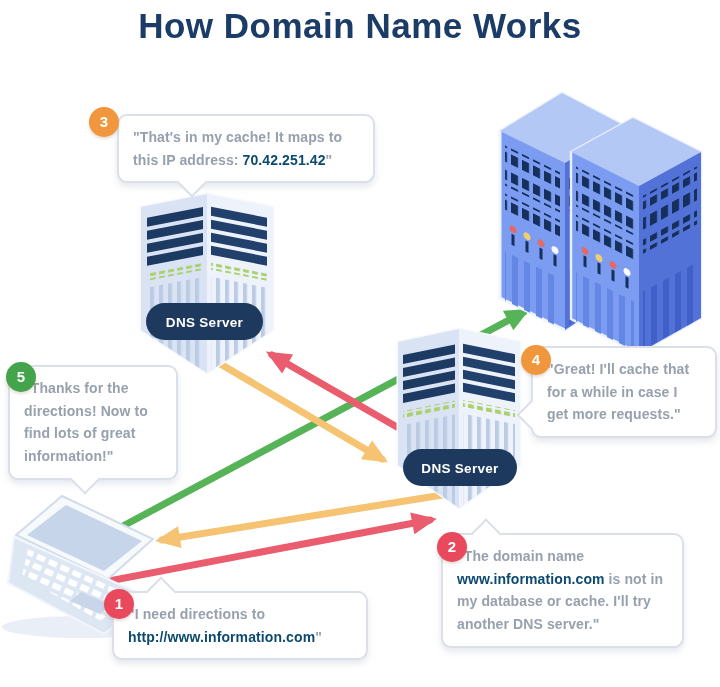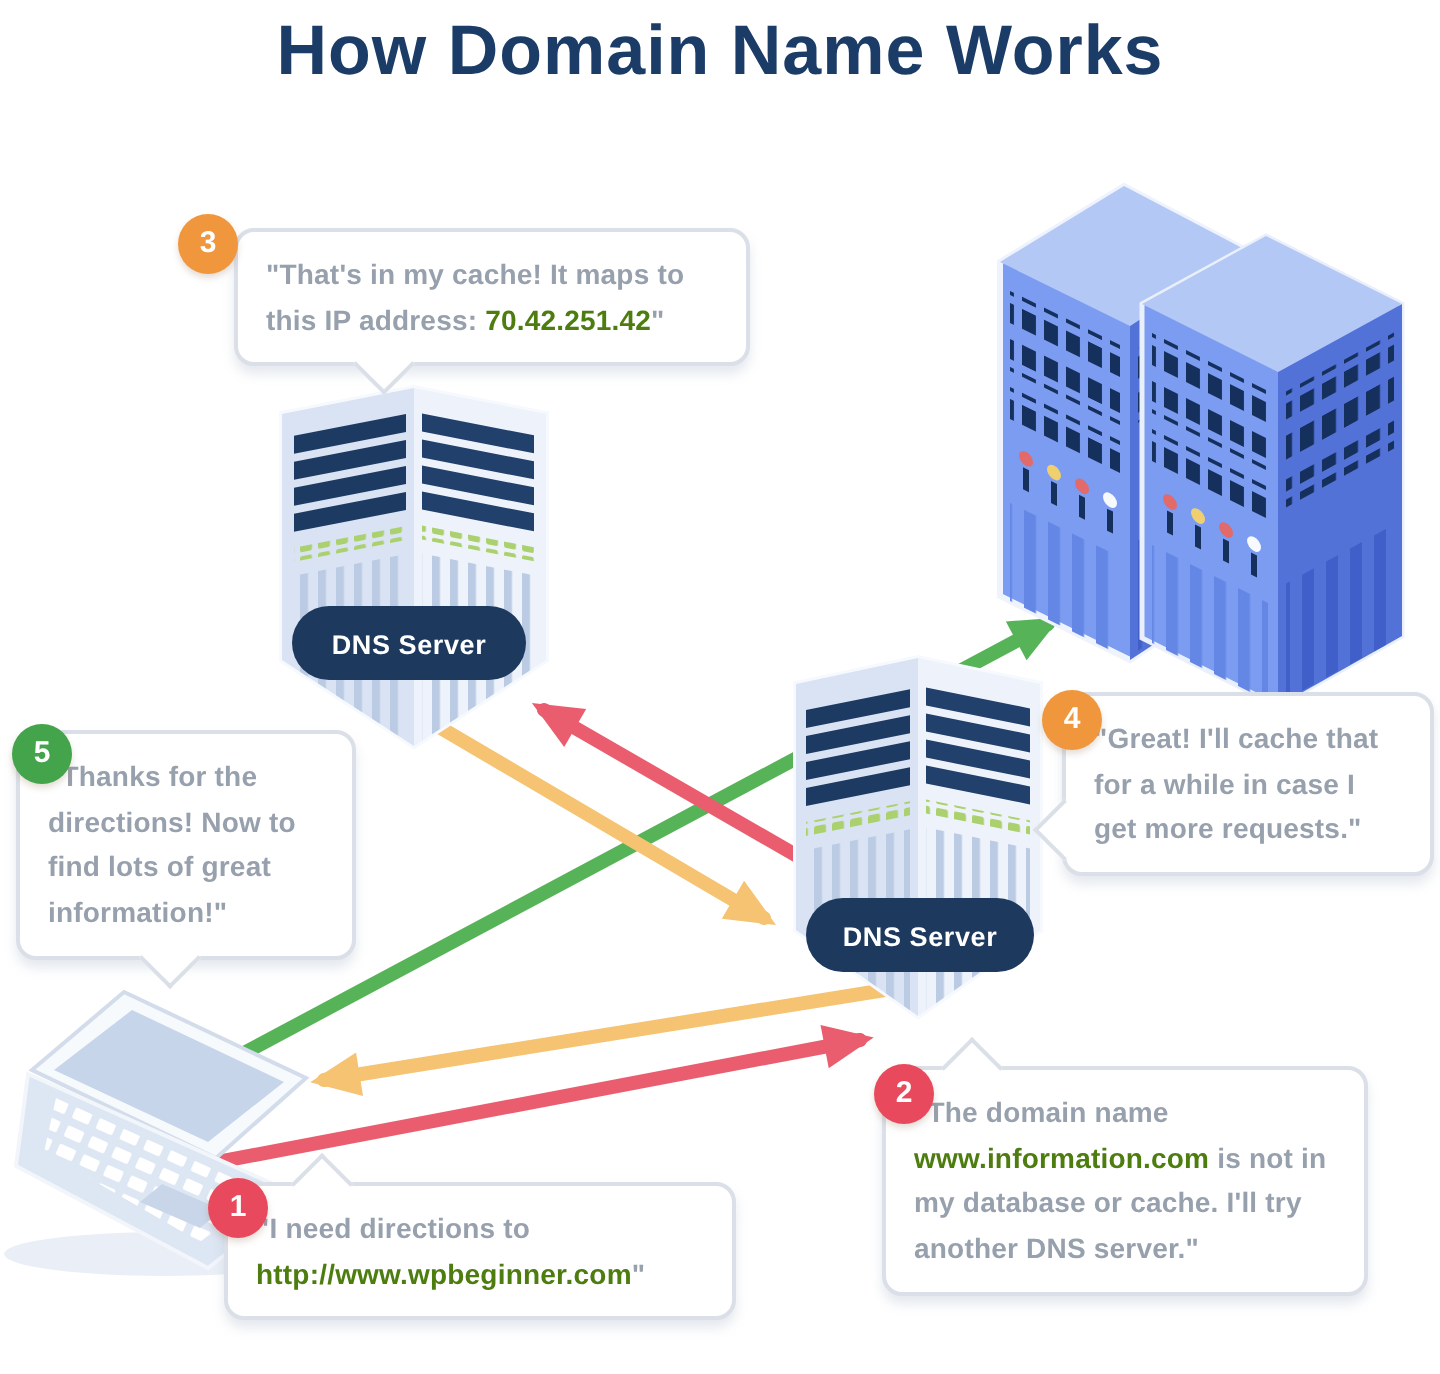--- a/index.html
+++ b/index.html
@@ -4,21 +4,21 @@
 <style>
   html,body{margin:0;padding:0;background:#ffffff;}
   .stage{position:relative;width:720px;height:687px;background:#ffffff;overflow:hidden;
          font-family:"Liberation Sans","DejaVu Sans",sans-serif;}
   .title{position:absolute;top:6px;left:0;width:720px;text-align:center;
          font-size:35px;font-weight:800;color:#1c3c68;letter-spacing:.5px;margin:0;}
   .art{position:absolute;left:0;top:0;z-index:1;}
   .bubble{position:absolute;z-index:2;background:#fff;border:2px solid #dadfe8;border-radius:10px;
           box-shadow:0 4px 6px rgba(160,172,195,.28);padding:10px 14px;box-sizing:border-box;
           font-size:14px;line-height:1.62;letter-spacing:.1px;color:#97a0ad;font-weight:600;}
-  .bubble b{color:#4d7c0f;font-weight:700;}
+  .bubble b{color:#0c4a6e;font-weight:700;}
   .tail{position:absolute;width:20px;height:20px;background:#fff;transform:rotate(45deg);}
   .tail-up{top:-12px;border-left:2px solid #dadfe8;border-top:2px solid #dadfe8;}
   .tail-down{bottom:-12px;border-right:2px solid #dadfe8;border-bottom:2px solid #dadfe8;}
   .tail-left{left:-12px;border-left:2px solid #dadfe8;border-bottom:2px solid #dadfe8;}
   .badge{position:absolute;z-index:3;width:30px;height:30px;border-radius:50%;
          color:#fff;font-size:15px;font-weight:700;text-align:center;line-height:30px;
          box-shadow:0 2px 3px rgba(150,120,90,.25);}
   #b1{left:112px;top:591px;width:256px;}
   #b2{left:441px;top:533px;width:243px;}
   #b3{left:117px;top:114px;width:258px;}
@@ -228,21 +228,21 @@
     <span>"Thanks for the directions! Now to find lots of great information!"</span><b></b><span></span>
   </div>
 
   <div class="bubble" id="b4">
     <div class="tail tail-left" style="top:56px;"></div>
     <span>"Great! I'll cache that for a while in case I get more requests."</span><b></b><span></span>
   </div>
 
   <div class="bubble" id="b1">
     <div class="tail tail-up" style="left:36px;"></div>
-    <span>"I need directions to </span><b>http://www.wpbeginner.com</b><span>"</span>
+    <span>"I need directions to </span><b>http://www.information.com</b><span>"</span>
   </div>
 
   <div class="bubble" id="b2">
     <div class="tail tail-up" style="left:32px;"></div>
     <span>"The domain name </span><b>www.information.com</b><span> is not in my database or cache. I'll try another DNS server."</span>
   </div>
 
   <div class="badge" id="c1" style="background: rgb(233, 73, 92);">1</div>
   <div class="badge" id="c2" style="background: rgb(233, 73, 92);">2</div>
   <div class="badge" id="c3" style="background: rgb(240, 150, 61);">3</div>

